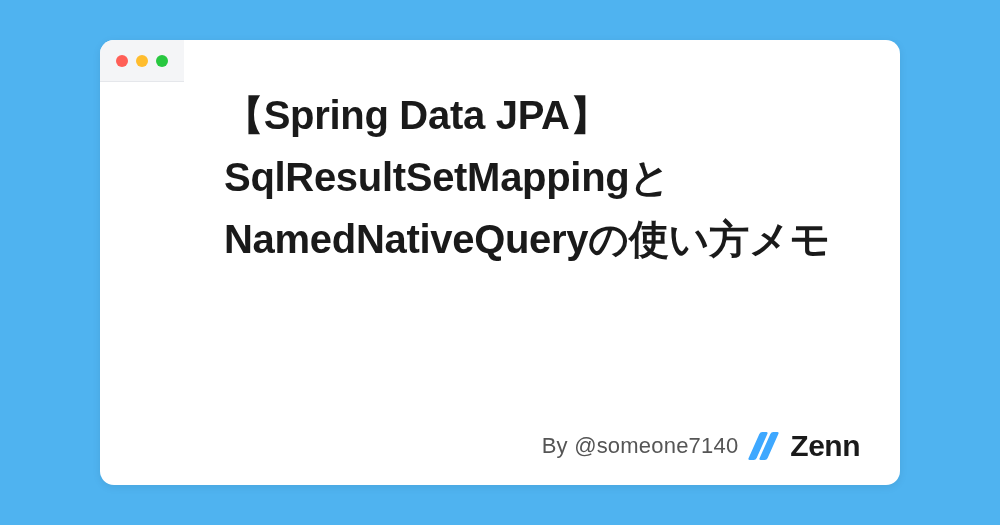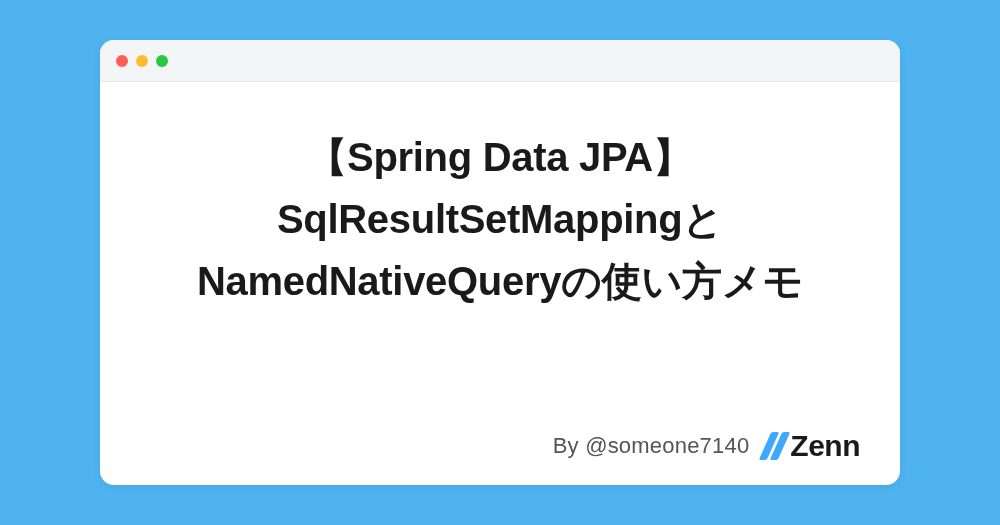--- a/index.html
+++ b/index.html
@@ -16,23 +16,22 @@
       justify-content: center;
       font-family: -apple-system, BlinkMacSystemFont, "Segoe UI", "Helvetica Neue", Arial, sans-serif;
     }
     .card {
       width: 800px;
       height: 445px;
       background: #ffffff;
       border-radius: 14px;
       overflow: hidden;
       display: flex;
-      flex-direction: column;
+      flex-direction: row;
       box-shadow: 0 2px 8px rgba(0,0,0,0.08);
-      text-align: center;
     }
     .titlebar {
       height: 42px;
       background: #f4f5f7;
       border-bottom: 1px solid #e5e7eb;
       display: flex;
       align-items: center;
       padding: 0 16px;
       gap: 8px;
     }
@@ -66,21 +65,21 @@
       margin-top: 22px;
     }
     .byline {
       font-size: 22px;
       color: #555;
       letter-spacing: 0.2px;
     }
     .logo {
       display: flex;
       align-items: center;
-      gap: 4px;
+      gap: 15px;
     }
     .logo-mark {
       display: flex;
       gap: 3px;
       align-items: center;
     }
     .slash {
       width: 8px;
       height: 28px;
       background: #3ea8ff;

